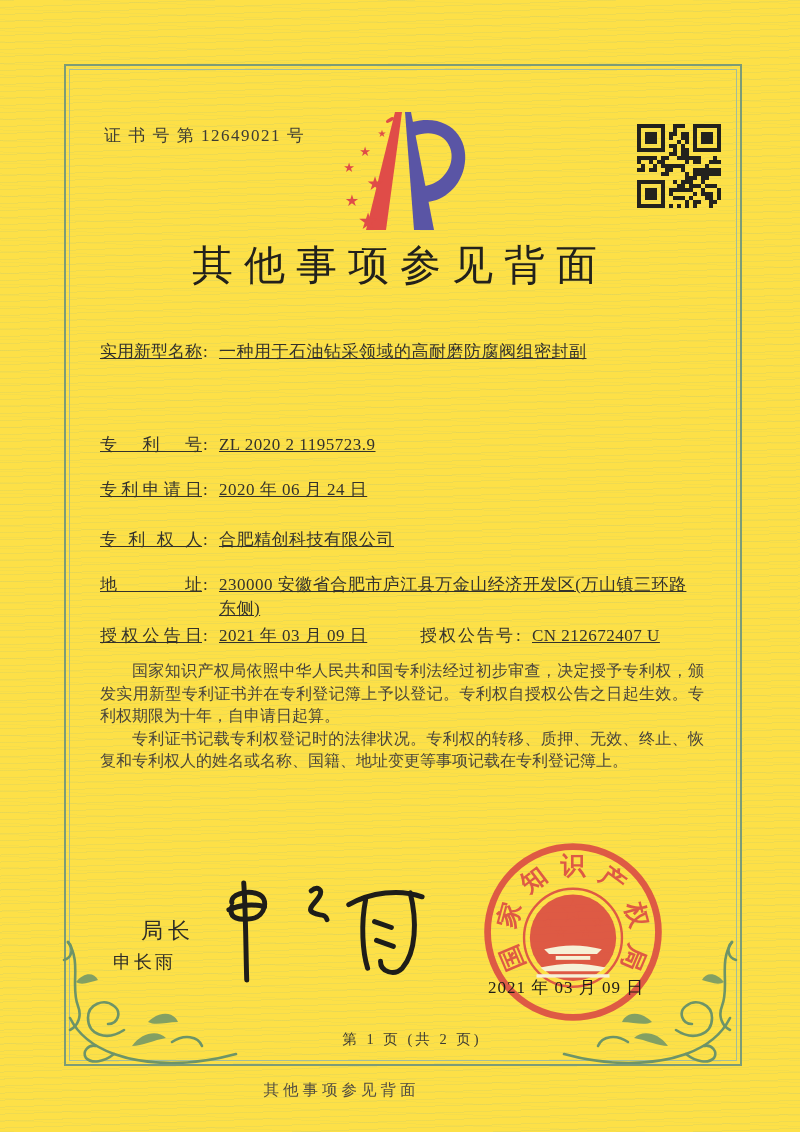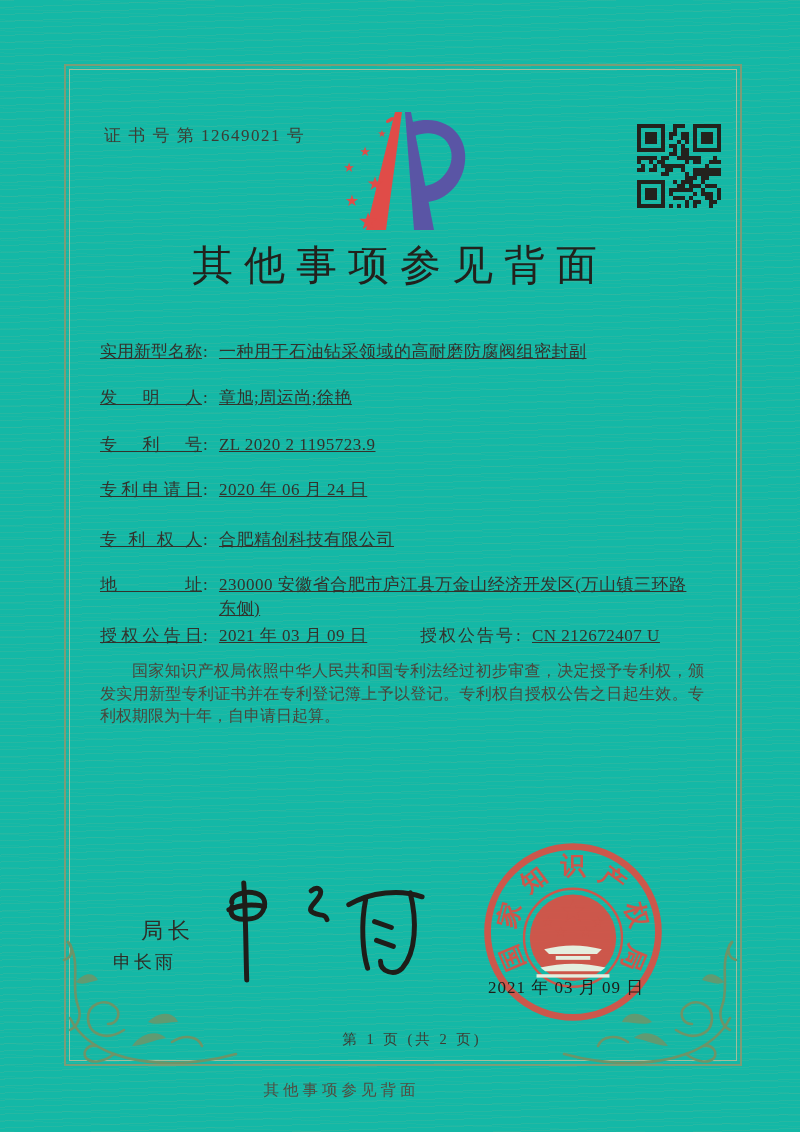--- a/index.html
+++ b/index.html
@@ -1,18 +1,18 @@
 <!DOCTYPE html>
 <html style="--seal-red: #dc4f44; --logo-red: #e04c48; --logo-blue: #5a55a5; --border-green: #7c9c77; --border-green-light: #a3bd9c; --flourish-green: #6d9468; --ink: #1e1d19;"><head>
 <meta charset="utf-8">
 <style>
   html,body{margin:0;padding:0;background:#ffffff;}
   .page{
     position:relative;width:800px;height:1132px;overflow:hidden;
-    background:#14b8a6;
+    background:#fde047;
     font-family:"Liberation Serif","DejaVu Serif",serif;
     color:#33322c;
   }
   .page::before{ 
     content:"";position:absolute;inset:0;pointer-events:none;
     background:
       repeating-linear-gradient(178deg, rgba(150,182,140,0.14) 0 1px, rgba(0,0,0,0) 1px 7px),
       repeating-linear-gradient(2deg, rgba(150,182,140,0.07) 0 1px, rgba(0,0,0,0) 1px 11px);
   }
   .frame{position:absolute;left:64px;top:64px;width:674px;height:998px;
@@ -339,24 +339,20 @@
         <rect x="56" y="80" width="4" height="4"></rect>
         <rect x="72" y="80" width="4" height="4"></rect>
       </svg></div>
 
   <div class="abs title">其他事项参见背面</div>
 
   <div class="row" style="top:340px">
     <span class="flabel">实用新型名称</span><span class="colon">:</span>
     <span class="fvalue">一种用于石油钻采领域的高耐磨防腐阀组密封副</span>
   </div>
-  <div class="row" style="top:386px">
-    <span class="flabel">发明人</span><span class="colon">:</span>
-    <span class="fvalue">章旭;周运尚;徐艳</span>
-  </div>
   <div class="row" style="top:433px">
     <span class="flabel">专利号</span><span class="colon">:</span>
     <span class="fvalue">ZL 2020 2 1195723.9</span>
   </div>
   <div class="row" style="top:478px">
     <span class="flabel">专利申请日</span><span class="colon">:</span>
     <span class="fvalue">2020 年 06 月 24 日</span>
   </div>
   <div class="row" style="top:528px">
     <span class="flabel">专利权人</span><span class="colon">:</span>
@@ -370,20 +366,21 @@
     <span class="flabel">授权公告日</span><span class="colon">:</span>
     <span class="fvalue">2021 年 03 月 09 日</span>
     <span class="pair2">
       <span class="flabel2">授权公告号</span><span class="colon">:</span>
       <span class="fvalue">CN 212672407 U</span>
     </span>
   </div>
 
   <div class="paragraphs">
     <p>国家知识产权局依照中华人民共和国专利法经过初步审查，决定授予专利权，颁发实用新型专利证书并在专利登记簿上予以登记。专利权自授权公告之日起生效。专利权期限为十年，自申请日起算。</p>
+    <p>专利证书记载专利权登记时的法律状况。专利权的转移、质押、无效、终止、恢复和专利权人的姓名或名称、国籍、地址变更等事项记载在专利登记簿上。</p>
   </div>
 
   <div class="abs signer-title">局长</div>
   <div class="abs signer-name">申长雨</div>
 
   <svg class="abs signature" viewBox="0 0 220 125">
     <path d="M28,14 C30,42 30,78 31,112"></path>
     <path d="M16,34 C14,26 30,21 42,25 C54,29 50,48 36,50 C24,52 12,50 16,38"></path>
     <path d="M13,41 C24,36 38,35 49,38"></path>
     <path d="M96,22 C102,17 109,20 104,28 C100,35 91,40 98,44 C104,48 110,44 112,51"></path>

